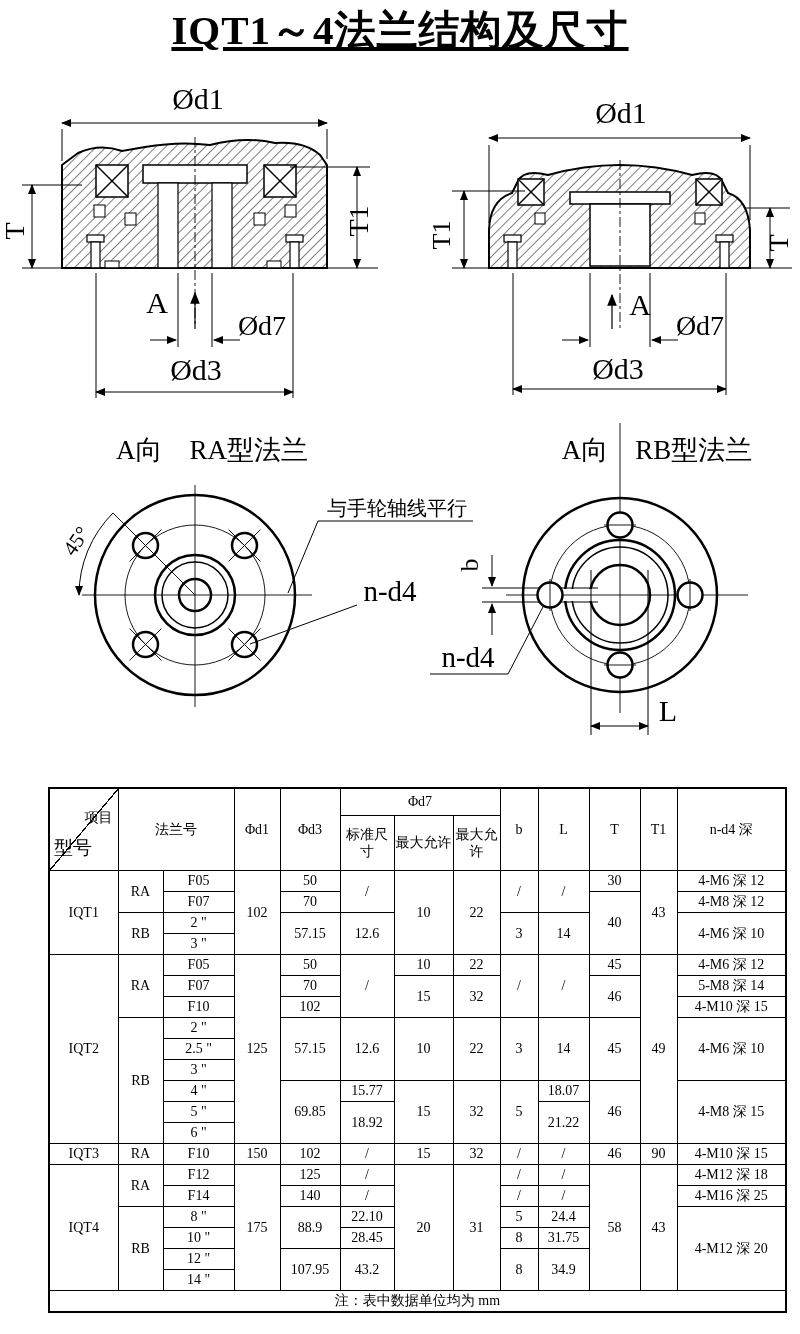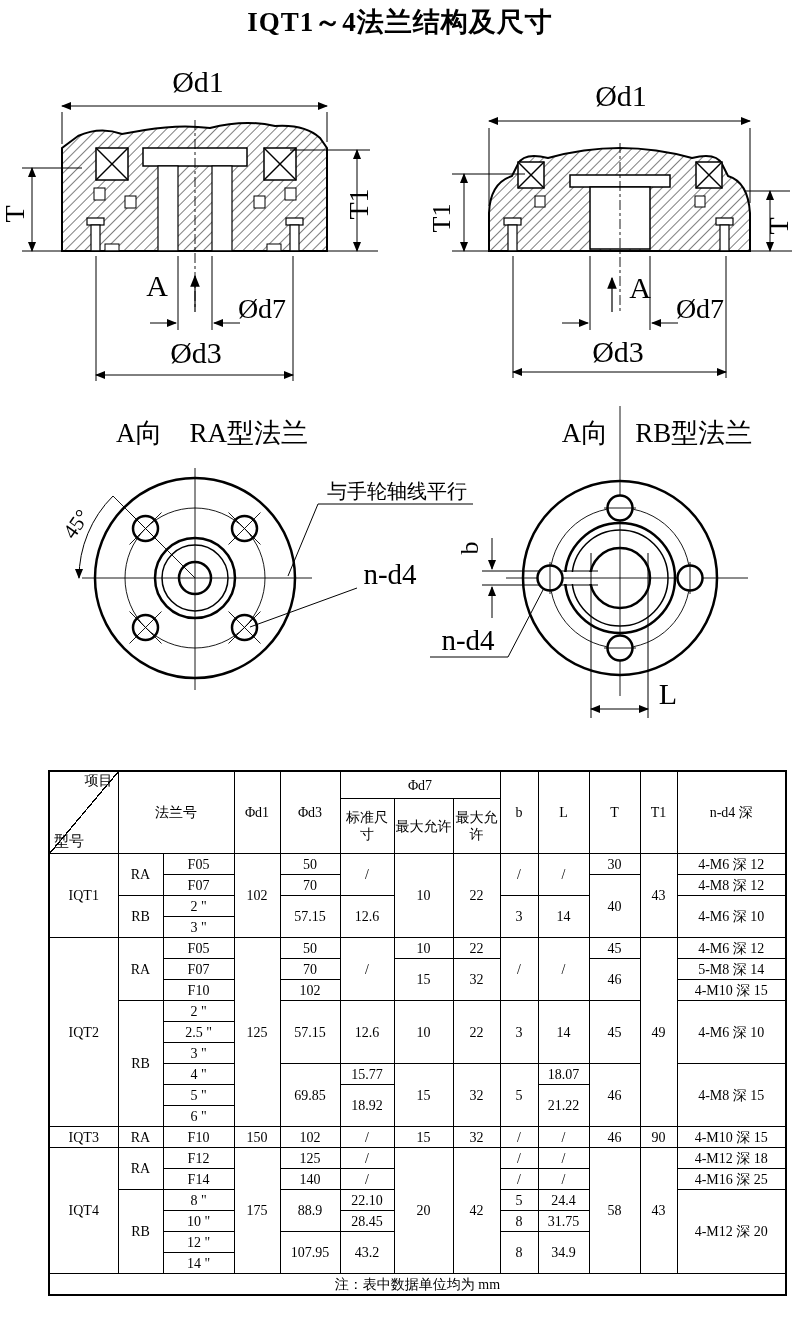--- a/index.html
+++ b/index.html
@@ -1,30 +1,30 @@
 <!DOCTYPE html>
 <html><head>
 <meta charset="utf-8">
 <style>
   html,body{margin:0;padding:0;background:#fff;}
   body{width:800px;height:1334px;overflow:hidden;position:relative;
        font-family:"Liberation Serif","DejaVu Serif",serif;color:#000;}
-  .page-title{margin:6px 0 0 0;text-align:center;font-size:27px;font-weight:700;
-       letter-spacing:1px;line-height:1.2;}
+  .page-title{margin:6px 0 0 0;text-align:center;font-size:41px;font-weight:700;
+       letter-spacing:1px;line-height:1.2;text-decoration:underline;}
   svg text{font-family:"Liberation Serif","DejaVu Serif",serif;fill:#000;}
   
   table.dim{border-collapse:collapse;table-layout:fixed;margin-left:48px;margin-top:2px;
        width:737px;font-size:14px;}
   table.dim td{border:1px solid #000;text-align:center;vertical-align:middle;
        padding:0 1px;line-height:1.25;height:20px;overflow:hidden;}
   table.dim{border:2px solid #000;}
   td.diag{position:relative;padding:0;
        background:linear-gradient(to bottom right,transparent 49.4%,#000 49.4%,#000 50.6%,transparent 50.6%);}
-  td.diag .tr{position:absolute;top:0;right:5px;font-size:14px;}
-  td.diag .bl{position:absolute;bottom:3px;left:4px;font-size:15px;}
+  td.diag .tr{position:absolute;top:20px;right:5px;font-size:14px;}
+  td.diag .bl{position:absolute;bottom:10px;left:4px;font-size:19px;}
   tr.hdr1 td{height:26px;}
   tr.hdr2 td{height:54px;}
   td.note-cell{text-align:left;padding-left:8px;height:23px;}
 </style>
 </head>
 <body>
 
 
 
 <h1 class="page-title">IQT1～4法兰结构及尺寸</h1>
@@ -380,21 +380,21 @@
         <td>4-M10 深 15</td>
       </tr>
       <tr>
         <td rowspan="6">IQT4</td>
         <td rowspan="2">RA</td>
         <td>F12</td>
         <td rowspan="6">175</td>
         <td>125</td>
         <td>/</td>
         <td rowspan="6">20</td>
-        <td rowspan="6">42</td>
+        <td rowspan="6">31</td>
         <td>/</td>
         <td>/</td>
         <td rowspan="6">58</td>
         <td rowspan="6">43</td>
         <td>4-M12 深 18</td>
       </tr>
       <tr>
         <td>F14</td>
         <td>140</td>
         <td>/</td>

